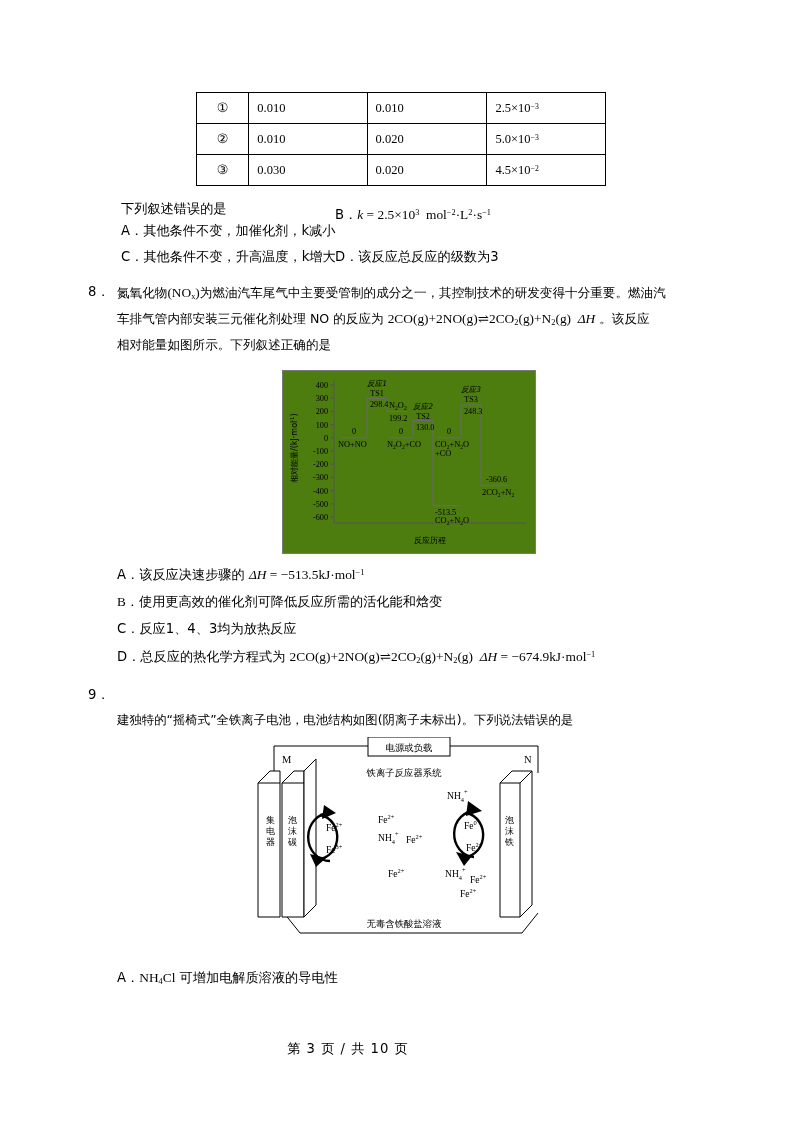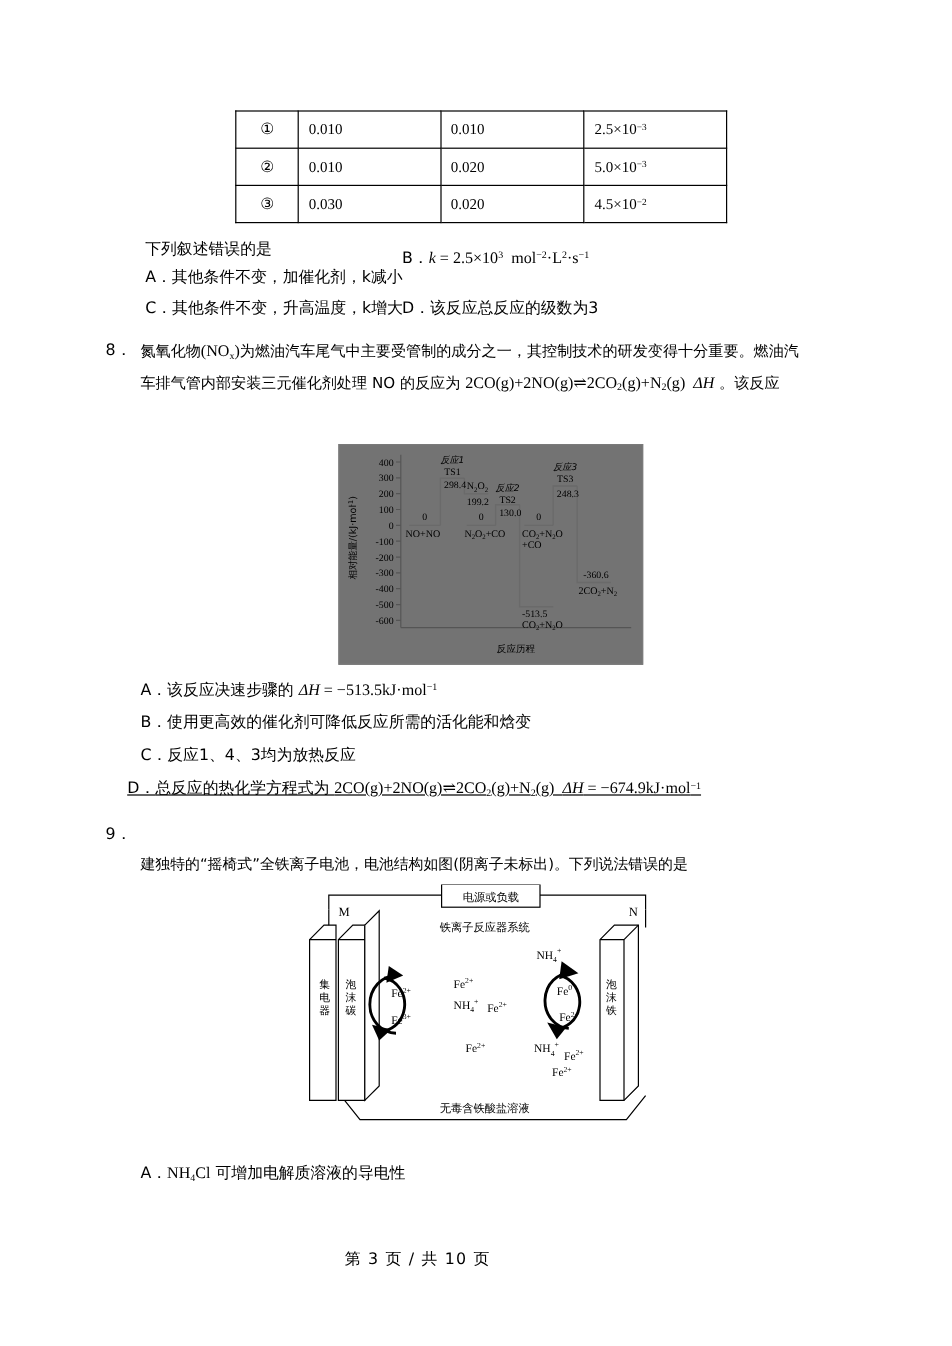--- a/index.html
+++ b/index.html
@@ -72,21 +72,21 @@
   }
 
   
   .chart-box {
     position: absolute;
     left: 282px;
     top: 370px;
     width: 252px;
     height: 182px;
     border: 1px solid #7a7a7a;
-    background: #737373;
+    background: #4d7c0f;
   }
   .chart-svg { display: block; }
 
   
   .battery-box {
     position: absolute;
     left: 238px;
     top: 737px;
     width: 330px;
     height: 212px;
@@ -147,20 +147,21 @@
     <span class="lbl">D．</span><span>该反应总反应的级数为3</span>
   </div>
 
   <div class="qnum" style="left:88px; top:283px;">8．</div>
   <div class="para" style="left:117px; top:283px; font-size:12.6px;">
     <span>氮氧化物</span><span class="mathy">(NO<sub>x</sub>)</span><span>为燃油汽车尾气中主要受管制的成分之一，其控制技术的研发变得十分重要。燃油汽</span>
   </div>
   <div class="para" style="left:117px; top:309px; font-size:12.6px;">
     <span>车排气管内部安装三元催化剂处理 NO 的反应为 </span><span class="mathy">2CO(g)+2NO(g)⇌2CO<sub>2</sub>(g)+N<sub>2</sub>(g)&nbsp; <span class="it">ΔH</span></span><span> 。该反应</span>
   </div>
+  <div class="para" style="left:117px; top:335px; font-size:12.6px;">相对能量如图所示。下列叙述正确的是</div>
 
   <div class="chart-box">
     <svg class="chart-svg" width="250" height="180" viewBox="0 0 250 180">
 
       <line x1="51" y1="8" x2="51" y2="152" stroke="#555" stroke-width="1"></line>
       <line x1="51" y1="152" x2="243" y2="152" stroke="#555" stroke-width="1"></line>
 
       <g stroke="#555" stroke-width="1">
         <line x1="47" y1="14" x2="51" y2="14"></line>
         <line x1="47" y1="27.2" x2="51" y2="27.2"></line>
@@ -251,27 +252,27 @@
         <text x="152" y="152.4">CO<tspan font-size="5.6" dy="1.8">2</tspan><tspan dy="-1.8">+N</tspan><tspan font-size="5.6" dy="1.8">2</tspan><tspan dy="-1.8">O</tspan></text>
 
         <text x="199" y="123.8">2CO<tspan font-size="5.6" dy="1.8">2</tspan><tspan dy="-1.8">+N</tspan><tspan font-size="5.6" dy="1.8">2</tspan></text>
       </g>
     </svg>
   </div>
 
   <div class="opt" style="left:117px; top:566px;">
     <span class="lbl">A．</span><span>该反应决速步骤的 <span class="mathy it">ΔH</span><span class="mathy"> = −513.5kJ·mol<sup>−1</sup></span></span>
   </div>
-  <div class="opt" style="left:117px; top:593px;">
+  <div class="opt" style="left:117px; top:593px;font-family:Liberation Serif, serif;">
     <span class="lbl">B．</span><span>使用更高效的催化剂可降低反应所需的活化能和焓变</span>
   </div>
   <div class="opt" style="left:117px; top:620px;">
     <span class="lbl">C．</span><span>反应1、4、3均为放热反应</span>
   </div>
-  <div class="opt" style="left:106px; top:648px;text-decoration:underline;">
+  <div class="opt" style="left:117px; top:648px;">
     <span class="lbl">D．</span><span>总反应的热化学方程式为 <span class="mathy">2CO(g)+2NO(g)⇌2CO<sub>2</sub>(g)+N<sub>2</sub>(g)&nbsp; <span class="it">ΔH</span> = −674.9kJ·mol<sup>−1</sup></span></span>
   </div>
 
   <div class="qnum" style="left:88px; top:686px;">9．</div>
   <div class="para" style="left:117px; top:710px; font-size:12.4px;">建独特的“摇椅式”全铁离子电池，电池结构如图(阴离子未标出)。下列说法错误的是</div>
 
   <div class="battery-box">
     <svg width="330" height="212" viewBox="0 0 330 212">
 
       <g stroke="#000" stroke-width="1" fill="none">

